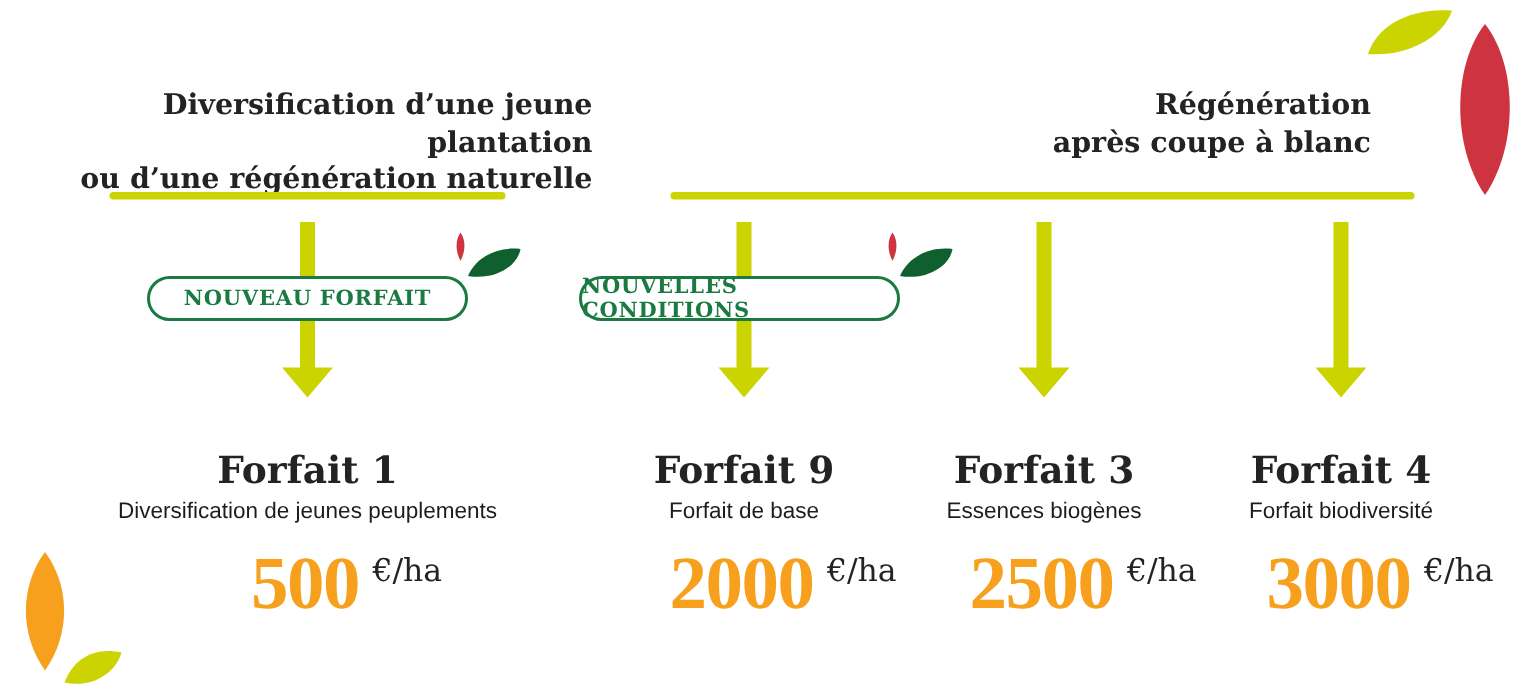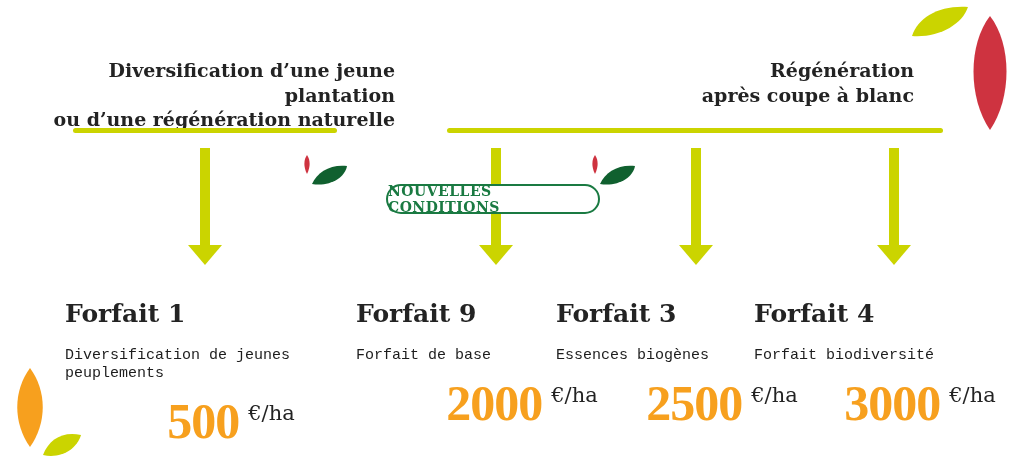--- a/index.html
+++ b/index.html
@@ -62,32 +62,32 @@
   .badge-1{left:98px;}
   .badge-2{left:386px;}
   
   .leaf-cluster{position:absolute;top:153px;width:50px;height:45px;z-index:3;}
   .cluster-1{left:298px;}
   .cluster-2{left:586px;}
   
   .decor-top-right{position:absolute;top:0;right:0;width:120px;height:140px;}
   .decor-bottom-left{position:absolute;left:0;top:360px;width:100px;height:104px;}
   
-  .col{position:absolute;top:300px;width:280px;}
+  .col{position:absolute;top:300px;width:280px;text-align:center;}
   .col-1{left:65px;}
   .col-2{left:356px;}
   .col-3{left:556px;}
   .col-4{left:754px;}
   .col-title{
     font-weight:bold;font-size:25px;line-height:1.15;
     color:var(--ink,#232323);
   }
   .col-sub{
-    margin-top:18px;
-    font-family:Liberation Mono, monospace;
+    margin-top:3px;
+    font-family:Liberation Sans, sans-serif;
     font-size:15px;line-height:1.2;
     color:#1d1d1d;
   }
   .price{
     margin-top:16px;
     display:flex;justify-content:center;align-items:flex-start;
     transform:translateX(26px);
   }
   .amount{
     font-family:Liberation Serif, serif;
@@ -128,20 +128,21 @@
   </div>
   <div class="arrow arrow-3">
     <div class="stem"></div>
     <div class="head"></div>
   </div>
   <div class="arrow arrow-4">
     <div class="stem"></div>
     <div class="head"></div>
   </div>
 
+  <div class="badge badge-1">NOUVEAU FORFAIT</div>
   <div class="badge badge-2">NOUVELLES CONDITIONS</div>
 
   <svg class="leaf-cluster cluster-1" viewBox="0 0 50 45">
     <path d="M9 2 C12.5 7 12.5 14 9 21 C5.5 14 5.5 7 9 2 Z" style="fill:var(--red,#ce3340)"></path>
     <path d="M14 31 C19 19 33 11 49 13 C47 25 31 34 14 31 Z" style="fill:var(--leaf_green,#10602f)"></path>
   </svg>
   <svg class="leaf-cluster cluster-2" viewBox="0 0 50 45">
     <path d="M9 2 C12.5 7 12.5 14 9 21 C5.5 14 5.5 7 9 2 Z" style="fill:var(--red,#ce3340)"></path>
     <path d="M14 31 C19 19 33 11 49 13 C47 25 31 34 14 31 Z" style="fill:var(--leaf_green,#10602f)"></path>
   </svg>

